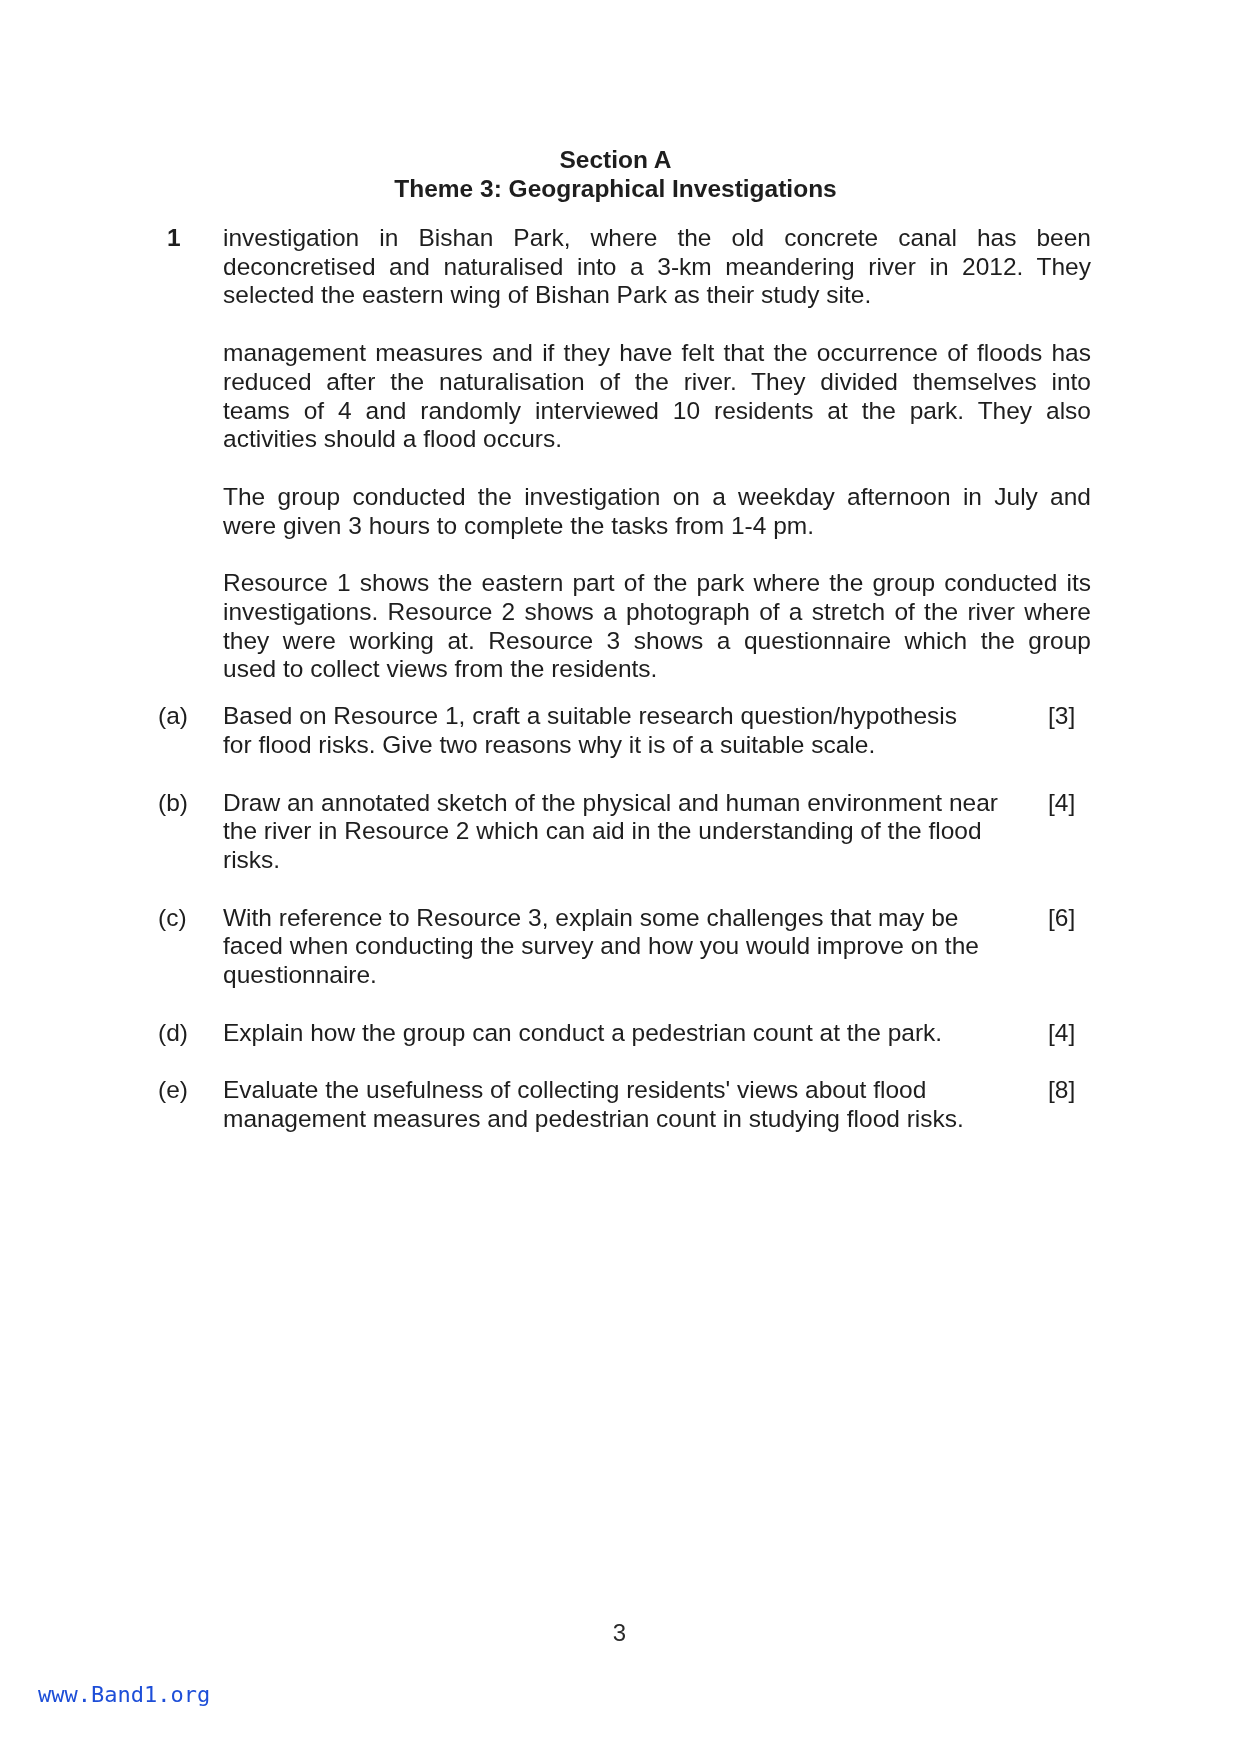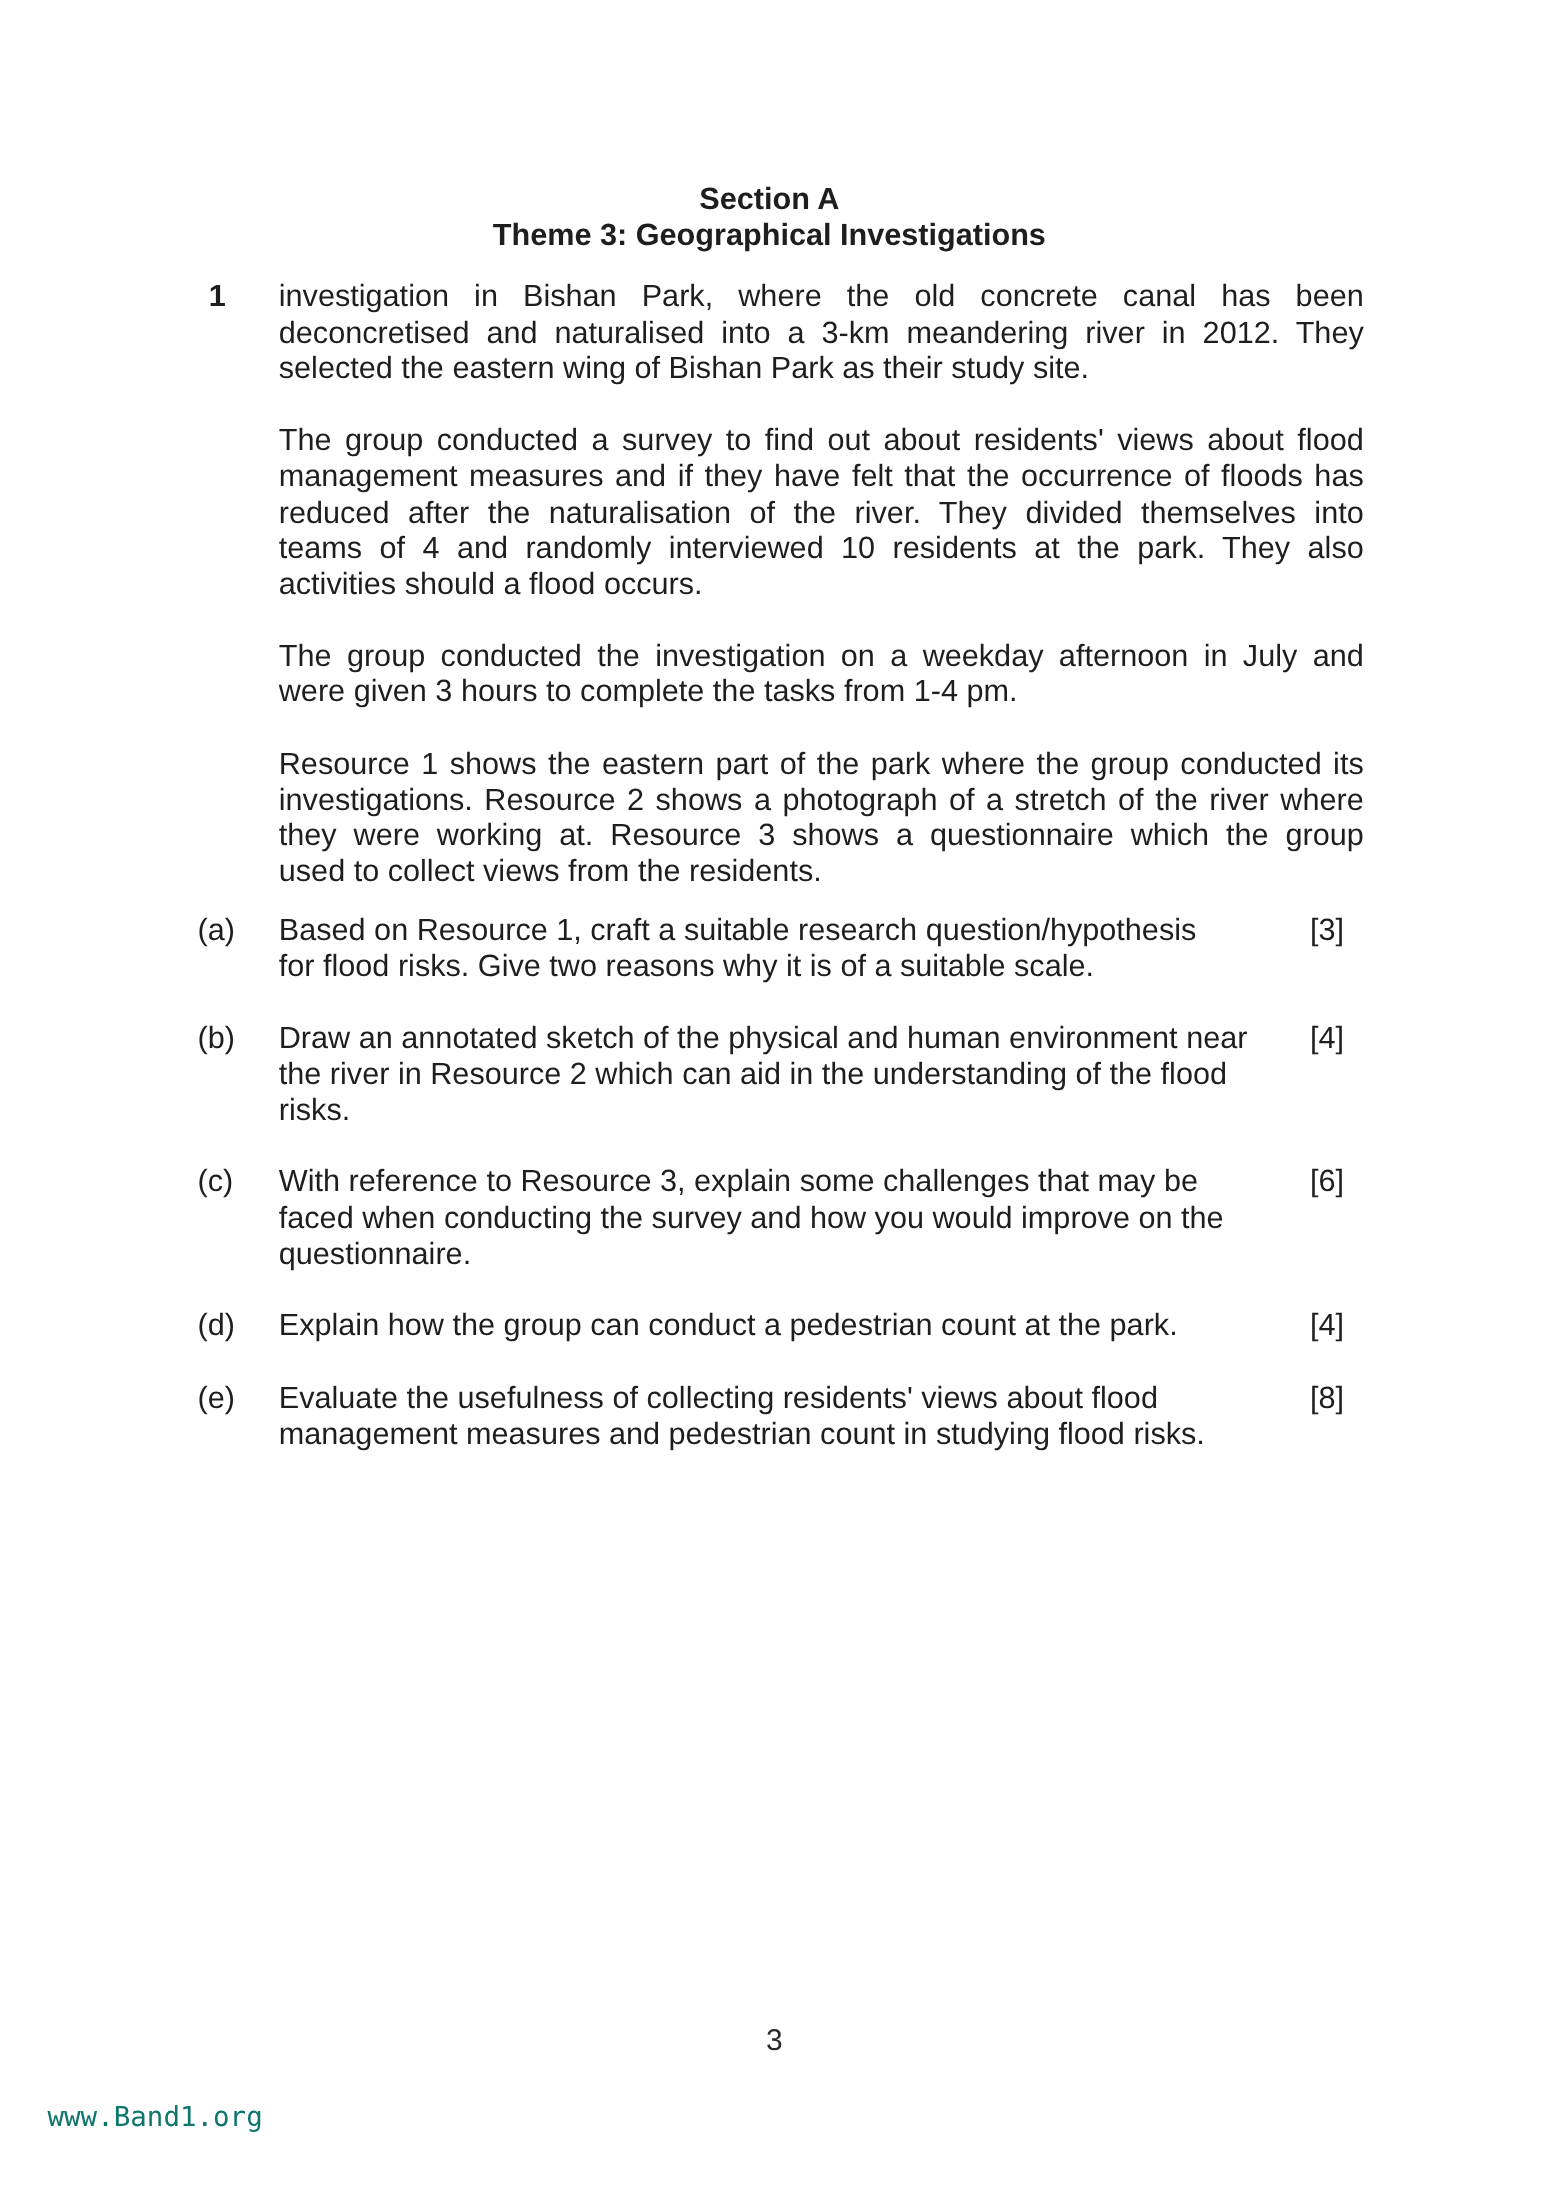--- a/index.html
+++ b/index.html
@@ -56,42 +56,41 @@
     font-size: 24px;
     line-height: 29px;
     color: #2a2a2a;
   }
   .watermark {
     position: absolute;
     left: 38px; top: 1680px;
     font-family: "DejaVu Sans Mono", monospace;
     font-size: 22px;
     line-height: 30px;
-    color: #0f766e;
+    color: #1d4ed8;
   }
 </style>
 </head>
 <body>
 
 <div class="page">
   <div class="content">
 
     <div class="heading">Section A</div>
     <div class="heading theme">Theme 3: Geographical Investigations</div>
 
     <div class="qblock">
       <div class="qnum">1</div>
       <div class="qbody">
         <p class="para">
           <span class="jl">investigation in Bishan Park, where the old concrete canal has been</span>
           <span class="jl">deconcretised and naturalised into a 3-km meandering river in 2012. They</span>
           <span class="jl last">selected the eastern wing of Bishan Park as their study site.</span>
         </p>
         <p class="para">
-          <span class="jl">The group conducted a survey to find out about residents' views about flood</span>
           <span class="jl">management measures and if they have felt that the occurrence of floods has</span>
           <span class="jl">reduced after the naturalisation of the river. They divided themselves into</span>
           <span class="jl">teams of 4 and randomly interviewed 10 residents at the park. They also</span>
           <span class="jl last">activities should a flood occurs.</span>
         </p>
         <p class="para">
           <span class="jl">The group conducted the investigation on a weekday afternoon in July and</span>
           <span class="jl last">were given 3 hours to complete the tasks from 1-4 pm.</span>
         </p>
         <p class="para">

